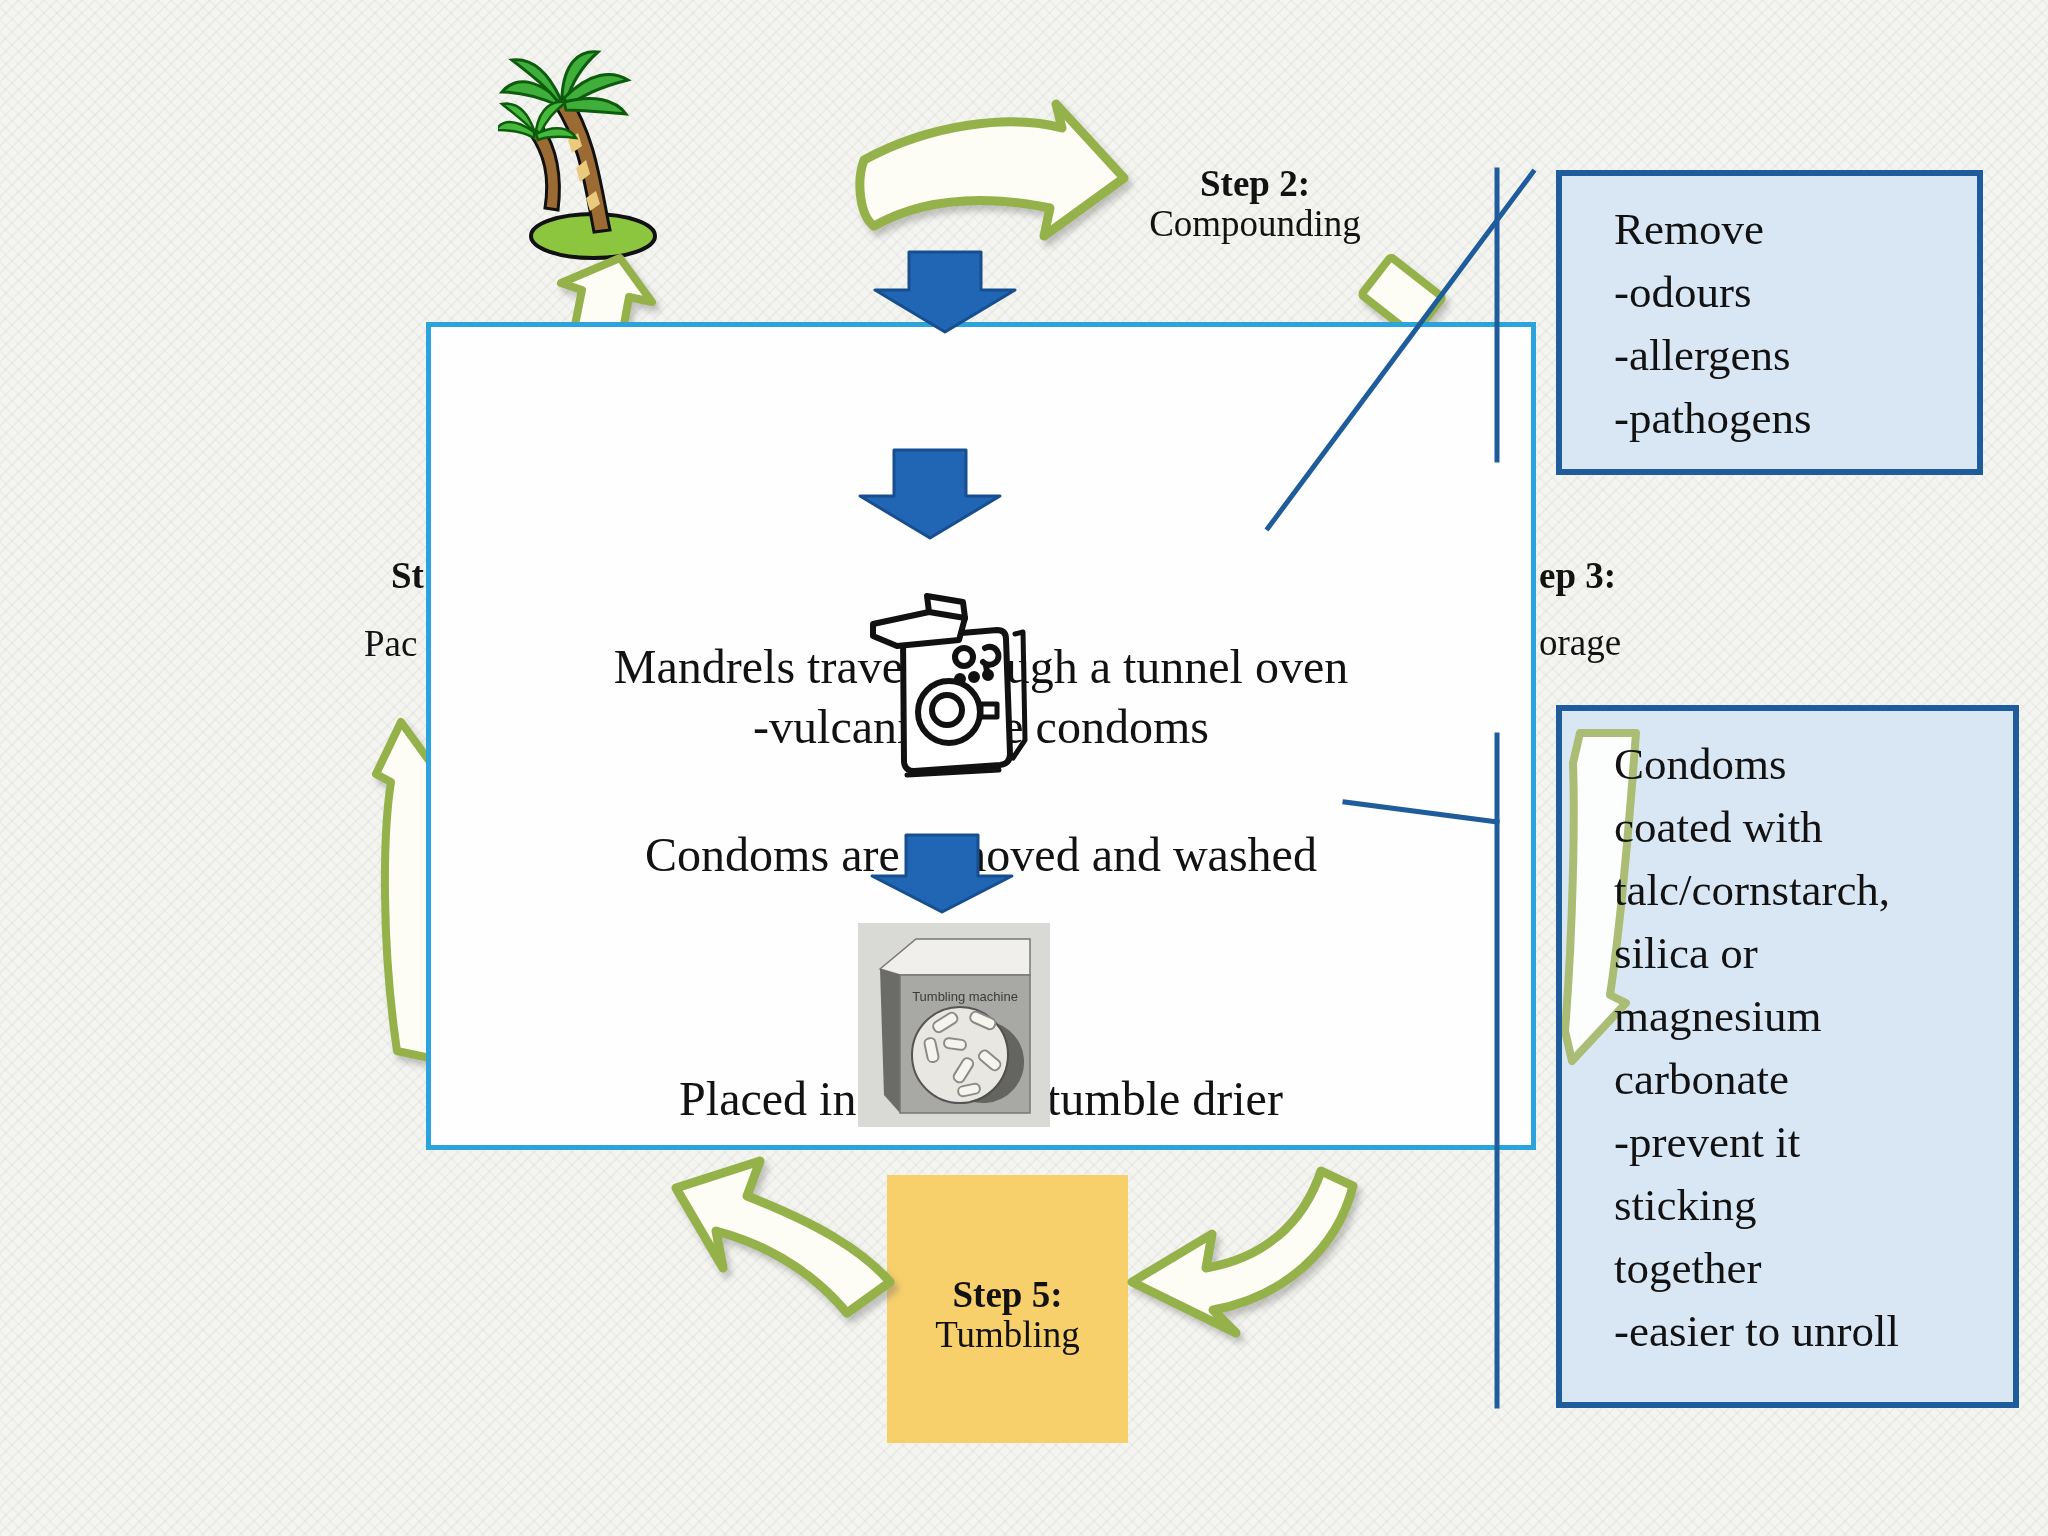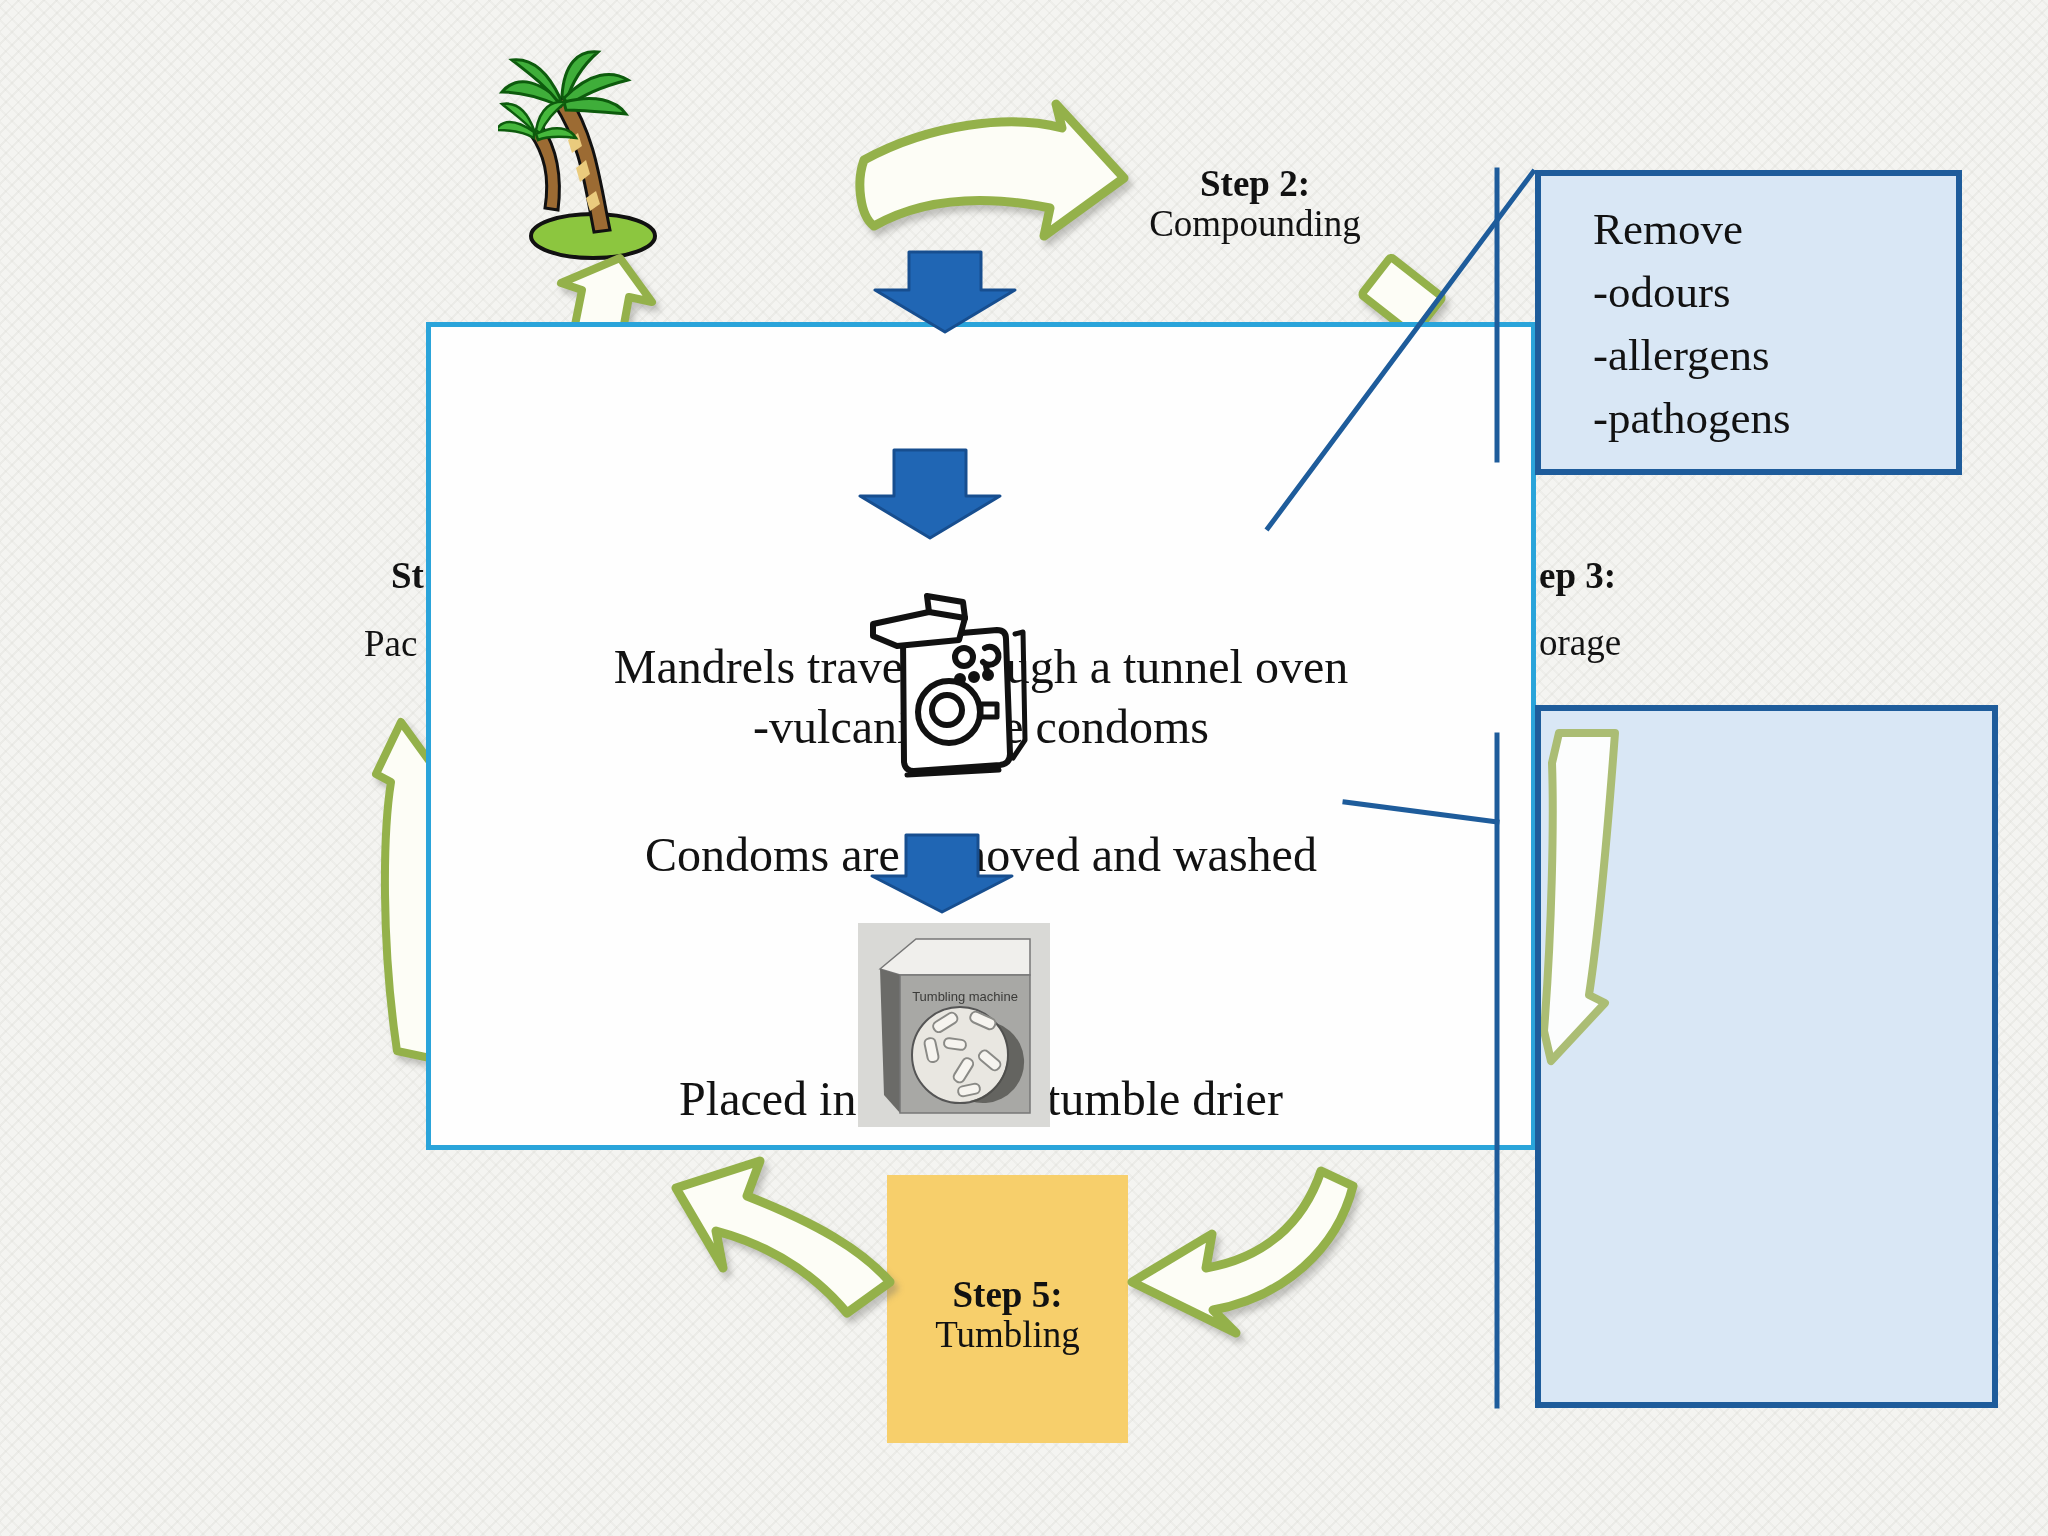--- a/index.html
+++ b/index.html
@@ -21,21 +21,21 @@
   .frag.b{font-weight:bold;}
 
   
   .procbox{left:426px;top:322px;width:1110px;height:828px;
     background:#fefefe;border:5px solid #2AA4DA;box-sizing:border-box;}
   .procline{position:absolute;left:0;width:100%;text-align:center;
     font-size:48px;line-height:56px;white-space:nowrap;}
   .procline b{font-weight:normal;}
 
   
-  .callout{background:#D9E7F5;border:6px solid #1E5C9B;box-sizing:border-box;}
+  .callout{background:#D9E7F5;border:6px solid #1E5C9B;box-sizing:border-box;margin-left:21px;}
   .callout .lines{position:absolute;left:52px;top:22px;
     font-size:45px;line-height:63px;white-space:nowrap;}
 
   
   .yellowbox{left:887px;top:1175px;width:241px;height:268px;background:#F7CF6B;}
   .yellowbox .steplabel{position:absolute;left:0;top:84px;width:100%;margin-top:16px;}
 
   svg{display:block;}
   .shadow{filter:drop-shadow(4px 6px 3px rgba(110,110,105,.38));}
 </style>
@@ -174,20 +174,32 @@
       <div>-allergens</div>
       <div>-pathogens</div>
     </div>
   </div>
 
   <div class="abs z4 callout" style="left:1535px;top:705px;width:463px;height:703px;overflow:hidden">
 
     <svg class="abs" style="left:-4px;top:18px" width="110" height="350" viewBox="0 0 110 350">
       <path d="M22,4 L78,4 C70,112 62,200 52,266 L68,274 L14,332 L7,302 C15,200 17,90 15,34 Z" fill="rgba(255,255,253,.92)" stroke="#ABBD74" stroke-width="8" stroke-linejoin="round"></path>
     </svg>
+    <div class="lines">
+      <div>Condoms</div>
+      <div>coated with</div>
+      <div>talc/cornstarch,</div>
+      <div>silica or</div>
+      <div>magnesium</div>
+      <div>carbonate</div>
+      <div>-prevent it</div>
+      <div>sticking</div>
+      <div>together</div>
+      <div>-easier to unroll</div>
+    </div>
   </div>
 
   <svg class="abs z5" style="left:0;top:0" width="2048" height="1536" viewBox="0 0 2048 1536">
     <g stroke="#1E5C9B" stroke-width="5" fill="none" stroke-linecap="square">
       <line x1="1268" y1="528" x2="1533" y2="172"></line>
       <line x1="1497" y1="170" x2="1497" y2="460"></line>
       <line x1="1345" y1="802" x2="1497" y2="822"></line>
       <line x1="1497" y1="735" x2="1497" y2="1406"></line>
     </g>
   </svg>

